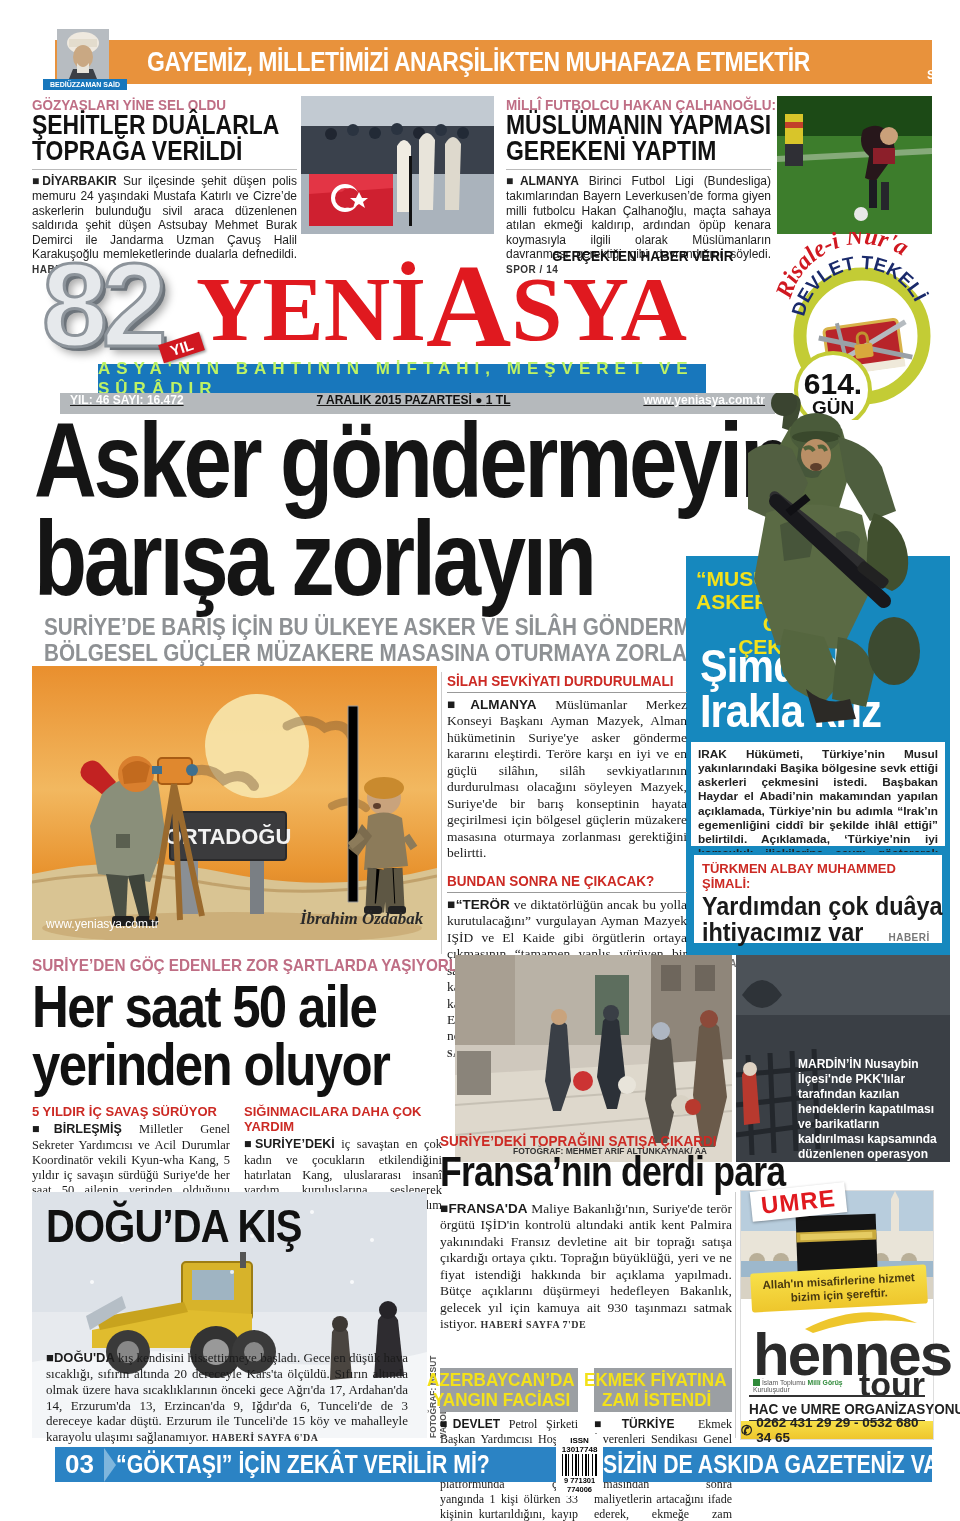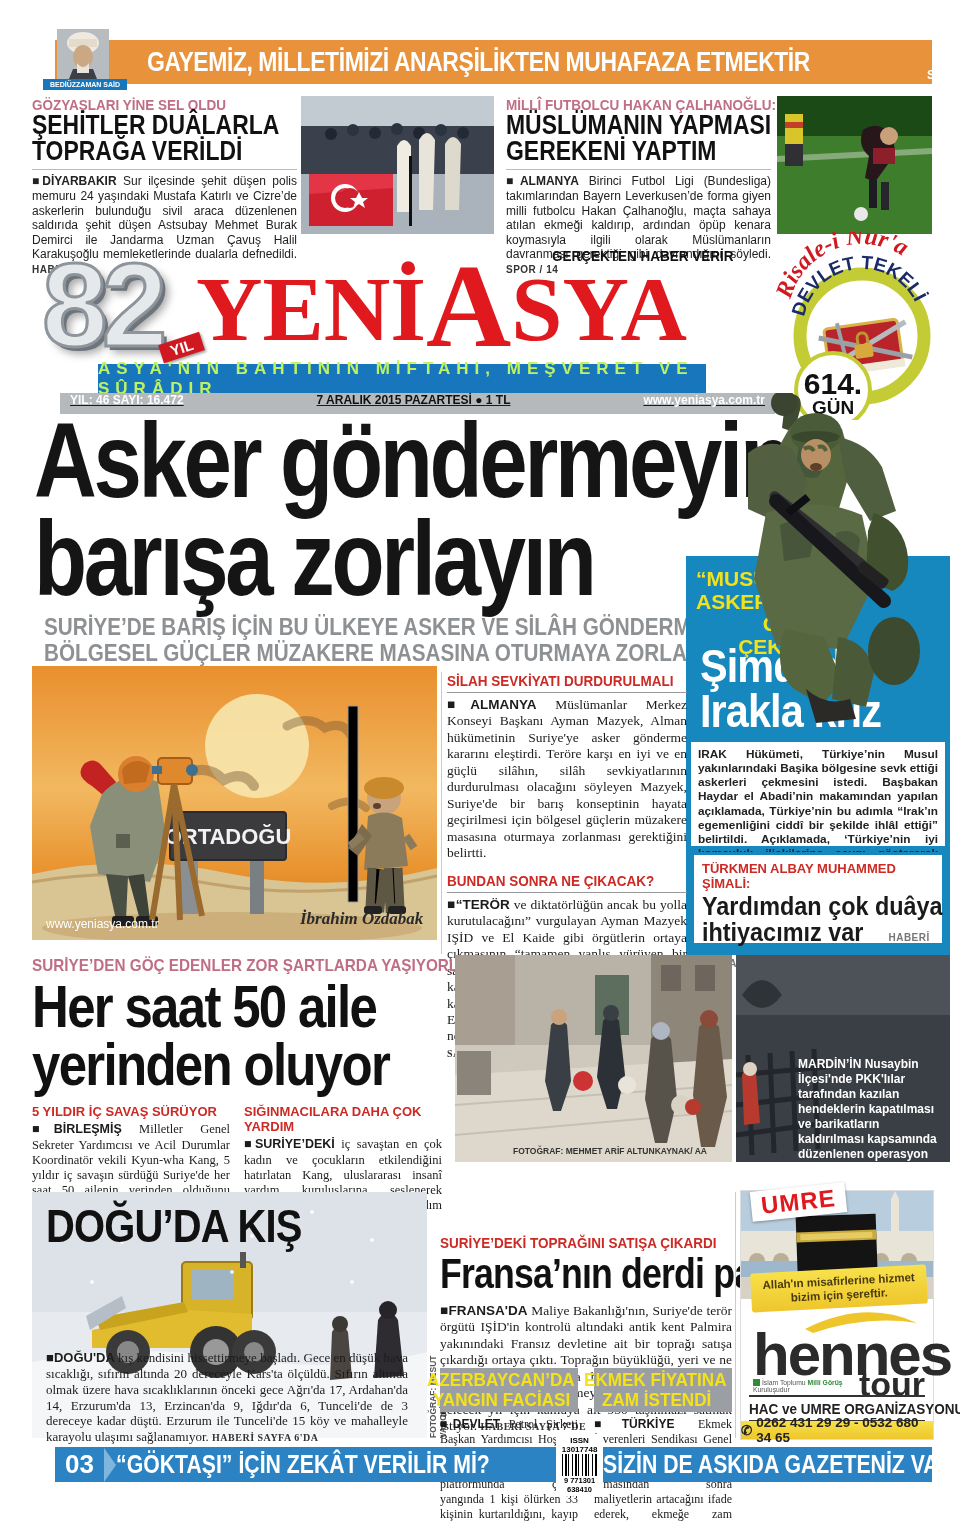--- a/index.html
+++ b/index.html
@@ -482,21 +482,21 @@
       <span class="sx85">DOĞU’DA KIŞ</span>
     </div>
     <div class="body-serif" style="position:absolute;left:14px;top:158px;width:362px;font-size:13px;">
       <b class="lead-b">■DOĞU'DA</b>
       <span>kış kendisini hissettirmeye başladı. Gece en düşük hava sıcaklığı, sıfırın altında 20 dereceyle Kars'ta ölçüldü. Sıfırın altında olmak üzere hava sıcaklıklarının önceki gece Ağrı'da 17, Ardahan'da 14, Erzurum'da 13, Erzincan'da 9, Iğdır'da 6, Tunceli'de de 3 dereceye kadar düştü. Erzurum ile Tunceli'de 15 köy ve mahalleyle karayolu ulaşımı sağlanamıyor.</span>
       <b class="pref">HABERİ SAYFA 6'DA</b>
     </div>
   </div>
   <div class="abs credit-v" style="left:428px;top:1330px;height:108px;">FOTOĞRAF: MESUT VAROL/ AA</div>
 
-  <div class="abs" style="left:440px;top:1234px;width:292px;height:170px;">
+  <div class="abs" style="left:440px;top:1132px;width:292px;height:170px;">
     <div class="kicker-red" style="font-size:15px;">
       <span class="sx9">SURİYE’DEKİ TOPRAĞINI SATIŞA ÇIKARDI</span>
     </div>
     <div class="h-md" style="margin-top:2px;">
       <span class="sx85">Fransa’nın derdi para</span>
     </div>
     <div class="body-serif" style="margin-top:8px;font-size:13.5px;">
       <b class="lead-b">■FRANSA'DA</b>
       <span>Maliye Bakanlığı'nın, Suriye'de terör örgütü IŞİD'in kontrolü altındaki antik kent Palmira yakınındaki Fransız devletine ait bir toprağı satışa çıkardığı ortaya çıktı. Toprağın büyüklüğü, yeri ve ne fiyat istendiği hakkında bir açıklama yapılmadı. Bütçe açıklarını düşürmeyi hedefleyen Bakanlık, gelecek yıl için kamuya ait 930 taşınmazı satmak istiyor.</span>
       <b class="pref">HABERİ SAYFA 7'DE</b>
@@ -580,21 +580,21 @@
 
   <div class="abs bbar" style="left:55px;top:1447px;width:877px;height:35px;">
     <div class="bbar-num">03</div>
     <div class="chev r"></div>
     <div class="bbar-text" style="flex:1;text-align:center;">
       <span class="sx85">“GÖKTAŞI” İÇİN ZEKÂT VERİLİR Mİ?</span>
     </div>
     <div class="barcode-box" style="width:118px;">
       <div style="font-size:8px;font-weight:bold;">ISSN 13017748</div>
       <div class="barcode"></div>
-      <div style="font-size:7.5px;">9 771301 638410</div>
+      <div style="font-size:7.5px;">9 771301 774006</div>
     </div>
     <div class="bbar-text" style="flex:1;text-align:center;">
       <span class="sx85">SİZİN DE ASKIDA GAZETENİZ VAR MI?</span>
     </div>
 
   </div>
 
 </div>
 
 </body></html>

